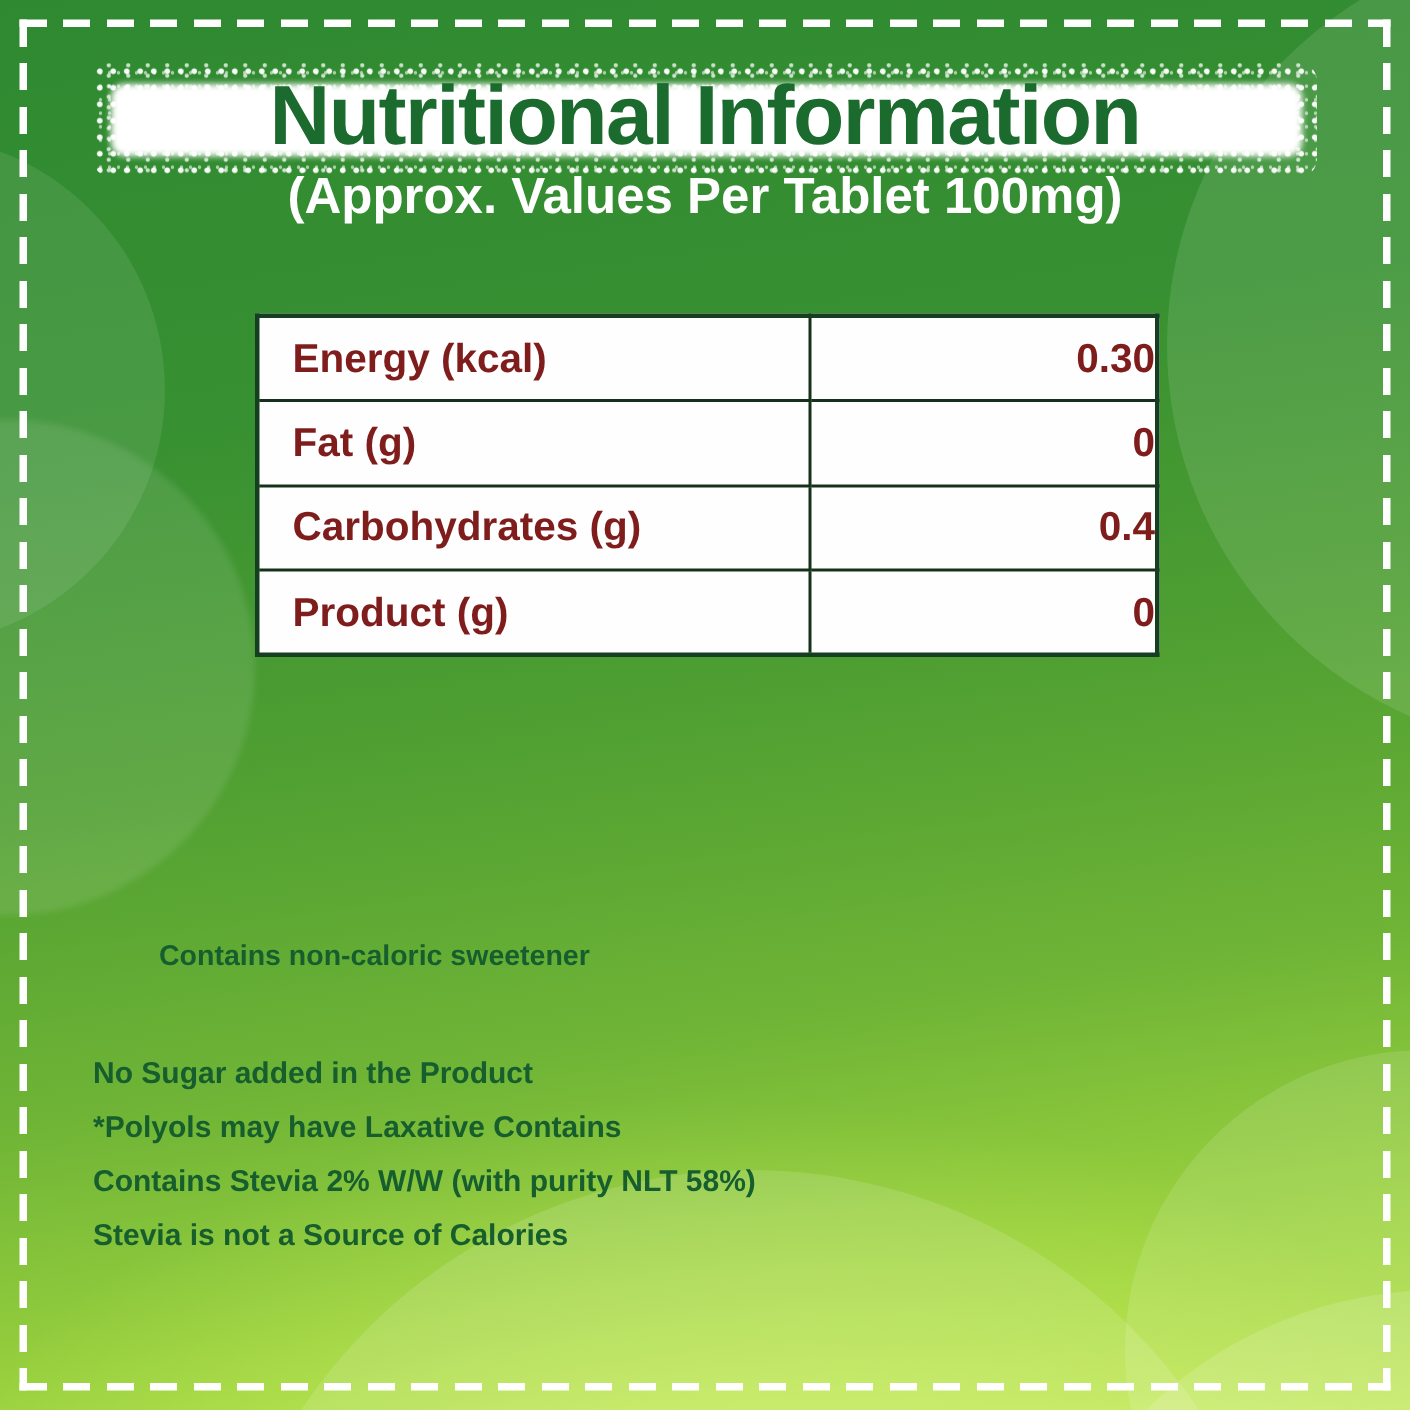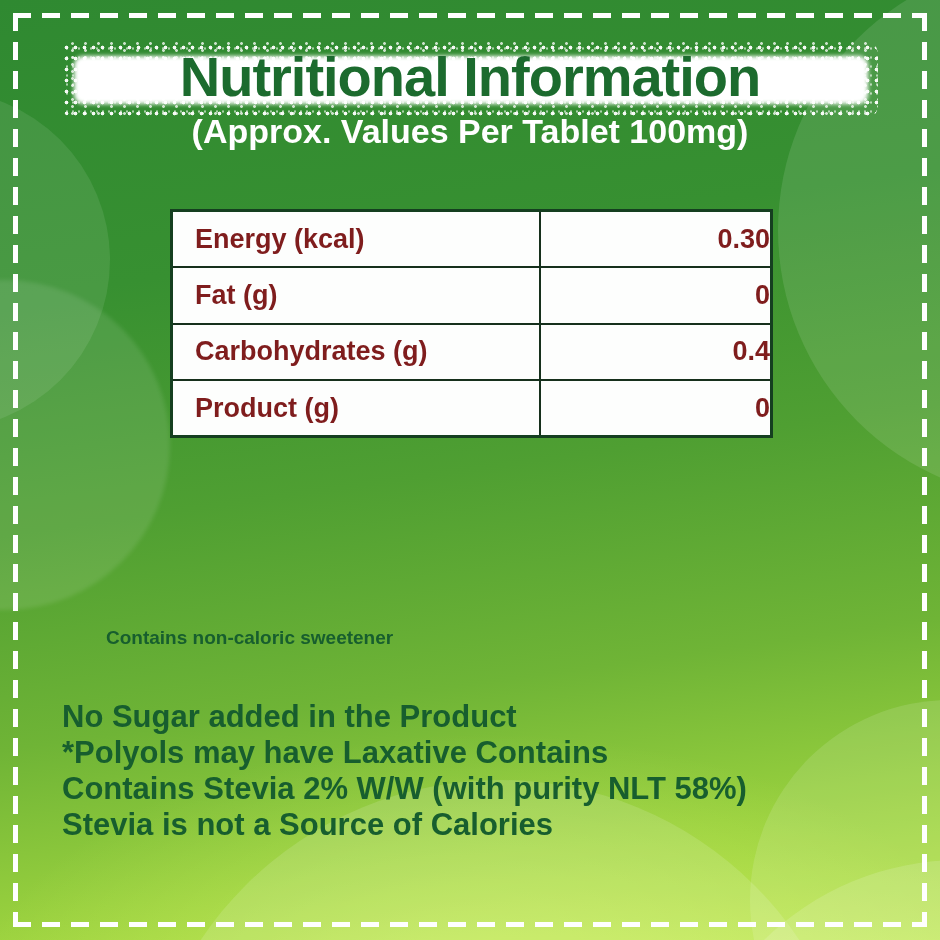--- a/index.html
+++ b/index.html
@@ -75,21 +75,21 @@
   .cell-label { width: 368px; padding-left: 22px; text-align: left; }
   .cell-value { text-align: right; }
 
   
   .note-sweetener {
     position: absolute; left: 62px; top: 627px;
     font-size: 19px; font-weight: bold; color: #175e2e; margin-left: 44px;
   }
   .notes-block {
     position: absolute; left: 62px; top: 701px;
-    font-size: 31px; font-weight: bold; color: #175e2e;
+    font-size: 20px; font-weight: bold; color: #175e2e;
   }
   .note-line { height: 36px; line-height: 31px; }
 </style>
 </head>
 <body>
 
 <div class="canvas">
 
   <div class="bg-circle bgc-top-right"></div>
   <div class="bg-circle bgc-top-left"></div>

